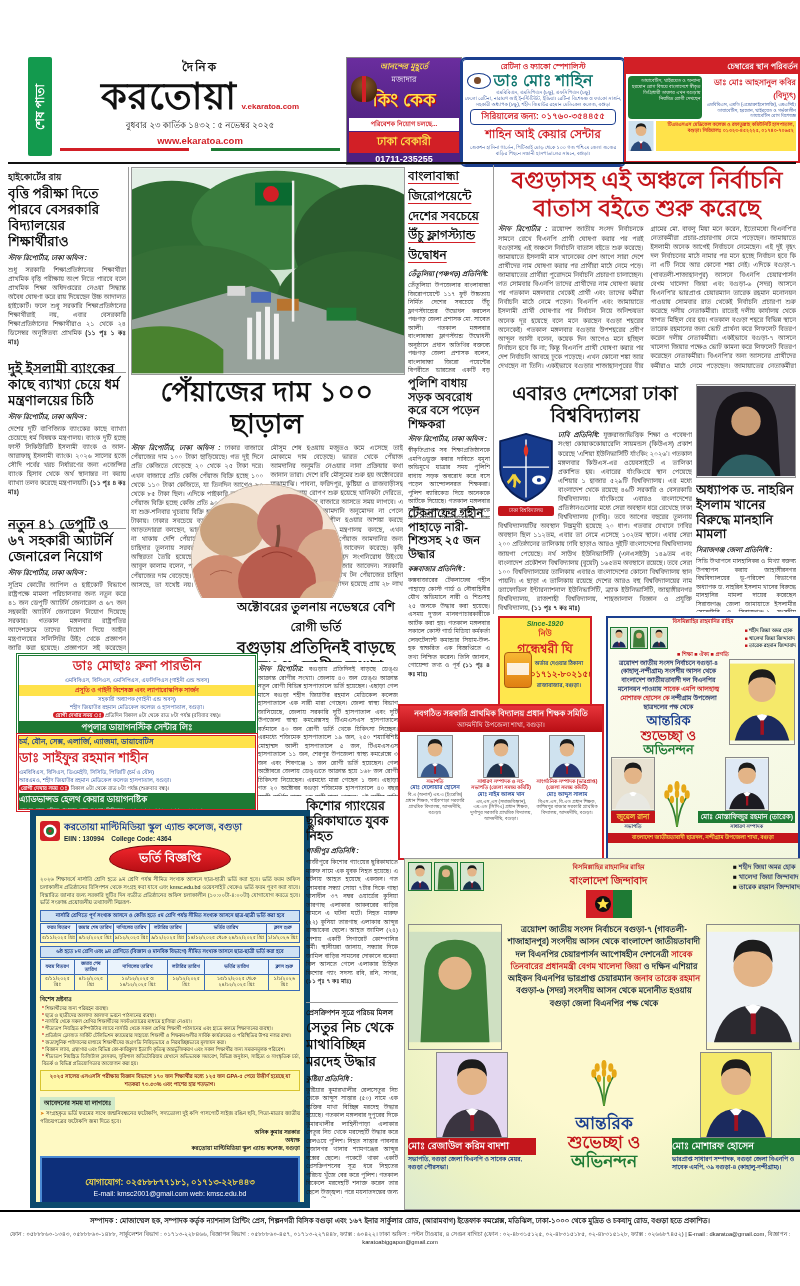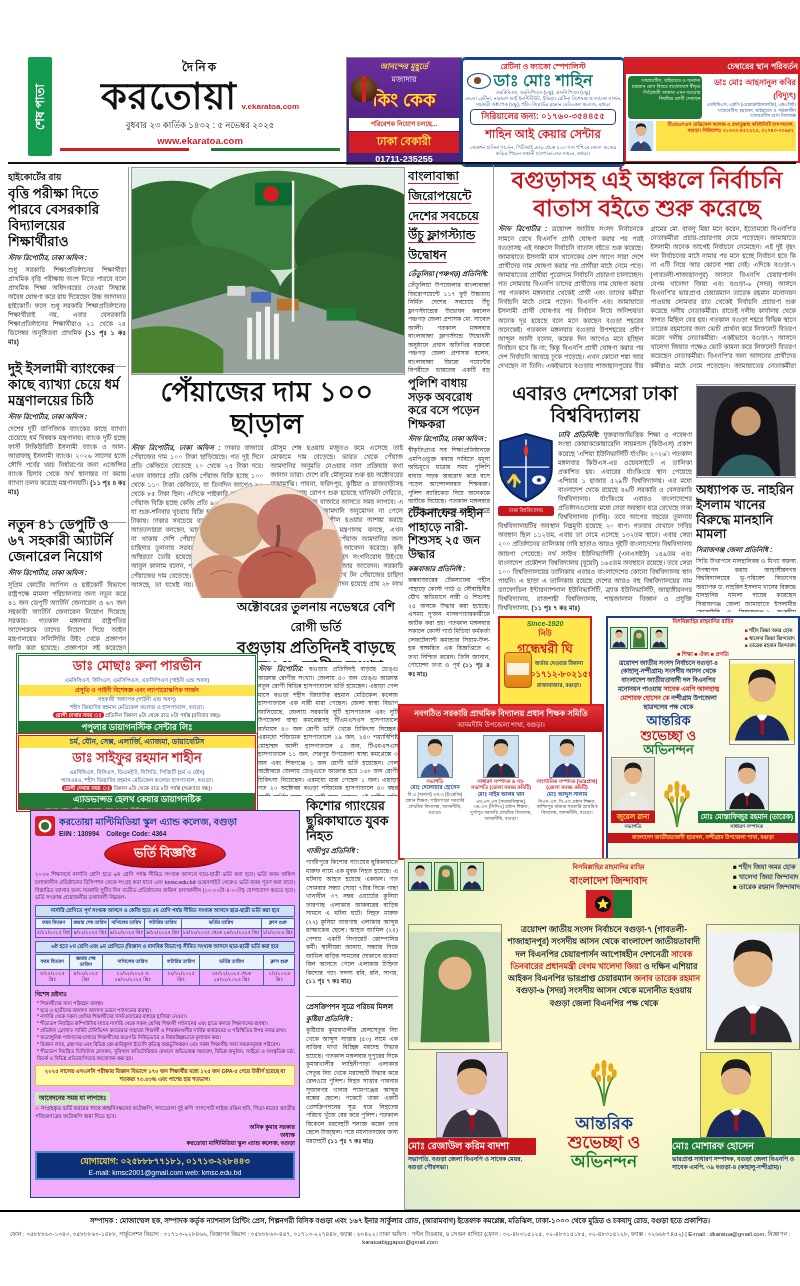--- a/index.html
+++ b/index.html
@@ -57,41 +57,41 @@
   .h-flag{font-size:12px;font-weight:800;text-decoration:underline;text-decoration-color:#d21f26;text-underline-offset:3px;line-height:1.65;}
   .h-red{color:#c4161c;font-size:23px;font-weight:900;text-align:center;line-height:1.22;}
   .h-onion{font-size:27px;font-weight:900;text-align:center;letter-spacing:.5px;}
   .h-dengue{font-size:16px;font-weight:900;text-align:center;}
   .h-du{font-size:19px;font-weight:900;text-align:center;}
   .byline{font-size:6.8px;font-weight:bold;font-style:italic;margin-bottom:1px;}
   .body{font-size:6.4px;line-height:1.42;text-align:justify;color:#1a1a1a;}
   .jump{font-weight:bold;}
   .cols2{column-count:2;column-gap:7px;}
   .art{border-bottom:0;}
-  .sep-b{border-bottom:1px solid #999;padding-bottom:10px;}
+  .sep-b{border-bottom:1px solid #999;padding-bottom:16px;}
 
   
   .flagphoto svg{display:block;}
   .onionwrap{position:relative;}
   .onioncircle{position:absolute;left:61px;top:42px;width:150px;height:150px;border-radius:50%;box-shadow:0 0 0 1px #c9b9a9;}
   .av{display:block;}
   .du-logo{float:left;width:56px;height:72px;margin:2px 4px 2px 0;}
   .du-ribbon{clear:left;float:left;width:56px;background:#c4161c;color:#fff;font-size:5px;text-align:center;border-radius:2px;margin-right:4px;padding:1px 0;}
 
   
   .ad-runa{border:3px double #1e7a34;background:#fff;text-align:center;}
   .ad-runa .nm{color:#d21f26;font-weight:900;font-size:13px;}
   .ad-runa .dg{color:#1b3f8f;font-size:5.5px;}
   .ad-runa .sp{background:#ffe24a;color:#d21f26;font-weight:bold;font-size:6px;}
   .ad-runa .ln{color:#1b3f8f;font-size:5.5px;}
   .ad-runa .hrs{font-size:5.3px;color:#111;}
   .ad-runa .hrs b{background:#d21f26;color:#fff;border-radius:3px;padding:0 2px;}
   .ad-runa .bar{background:#1e7a34;color:#fff;font-weight:bold;font-size:8.5px;margin-top:1px;}
   .ad-runa .bar small{display:block;font-weight:normal;font-size:5px;}
-  .ad-saifur{border:3px double #d21f26;background:#fff;text-align:center;}
+  .ad-saifur{border:3px double #d21f26;background:#fff;}
   .ad-saifur .top{background:#ffe24a;color:#1b3f8f;font-weight:bold;font-size:7.5px;}
   .ad-saifur .nm{color:#d21f26;font-weight:900;font-size:13px;}
   .ad-saifur .dg{color:#1b3f8f;font-size:5.5px;}
   .ad-saifur .hrs{font-size:5.3px;}
   .ad-saifur .hrs b{background:#d21f26;color:#fff;border-radius:3px;padding:0 2px;}
   .ad-saifur .bar{background:#1e7a34;color:#fff;font-weight:bold;font-size:8.5px;}
   .ad-saifur .bar small{display:block;font-weight:normal;font-size:5px;}
 
   .ad-ghee{background:#ffe74d;border:2px solid #d21f26;text-align:center;padding:2px;}
   .ad-ghee .since{color:#1e7a34;font-weight:bold;font-style:italic;font-size:7px;}
@@ -132,21 +132,21 @@
   .ad-chh .g3{color:#1e7a34;font-size:13px;}
   .ad-chh .bots{display:flex;align-items:flex-end;justify-content:space-between;padding:0 3px;}
   .ad-chh .bm{text-align:center;}
   .ad-chh .bm .av{width:42px;height:52px;border:1px solid #888;margin:0 auto;}
   .ad-chh .bn1{background:#c4161c;color:#ffe24a;font-weight:900;font-size:7px;padding:0 2px;}
   .ad-chh .bn2{background:#1e7a34;color:#fff;font-weight:900;font-size:7px;padding:0 2px;}
   .ad-chh .br{font-size:5px;font-weight:bold;color:#1b2a5e;}
   .ad-chh .strip{background:#c4161c;color:#ffe24a;font-size:5.5px;font-weight:bold;text-align:center;margin-top:2px;padding:1px 0;}
 
   
-  .ad-adm{background:#f0abfc;border:1px solid #0c4a6e;padding:4px;}
+  .ad-adm{background:#fef9c3;border:6px solid #0c4a6e;padding:4px;}
   .adm-head{display:flex;align-items:center;gap:4px;}
   .adm-logo{width:20px;height:20px;}
   .adm-org{color:#1b3f8f;font-weight:900;font-size:9.5px;}
   .adm-codes{font-size:6.5px;font-weight:bold;color:#123;}
   .adm-oval{width:120px;margin:3px auto;background:linear-gradient(#f0262c,#b80e14);color:#fff;font-weight:900;font-size:12.5px;
             text-align:center;border-radius:50%/65%;padding:3px 0;border:1px solid #7a0a0e;}
   .adm-intro{font-size:5.4px;line-height:1.45;text-align:justify;color:#122;}
   .adm-ttl{background:#cfe2f4;border:1px solid #3b6bb5;color:#0d2f7a;font-weight:bold;font-size:5.2px;text-align:center;margin-top:3px;padding:1px;}
   table.adm{width:100%;border-collapse:collapse;margin-top:1px;}
   table.adm th,table.adm td{border:1px solid #3b6bb5;font-size:4.8px;text-align:center;padding:1px;line-height:1.3;}
@@ -154,21 +154,21 @@
   .adm-nb{font-weight:bold;font-size:6px;margin-top:3px;color:#111;}
   .adm-notes{margin:1px 0 0 2px;padding:0;list-style:none;}
   .adm-notes li{font-size:4.9px;line-height:1.4;text-align:justify;}
   .adm-notes li:before{content:"* ";color:#c4161c;font-weight:bold;}
   .adm-yellow{background:#fff9a8;border:1px solid #d8c530;font-size:5.3px;font-weight:bold;color:#7a1a10;text-align:center;
               padding:2px;margin-top:3px;line-height:1.4;}
   .adm-req-t{background:#cfe9c8;display:inline-block;font-weight:bold;font-size:6.2px;padding:1px 4px;margin-top:3px;}
   .adm-req{font-size:5.3px;line-height:1.45;text-align:justify;}
   .adm-req:before{content:"➤ ";color:#e07f12;}
   .adm-sign{text-align:right;font-size:5.8px;font-weight:bold;line-height:1.45;margin-top:2px;}
-  .adm-contact{background:#0d2f7a;border:2px solid #4a8ad4;text-align:center;margin-top:3px;padding:2px;}
+  .adm-contact{background:#0d2f7a;border:2px solid #4a8ad4;text-align:center;margin-top:3px;padding:18px;}
   .adm-contact .c1{color:#ffe24a;font-weight:900;font-size:8.5px;}
   .adm-contact .c2{color:#fff;font-size:7px;}
 
   
   .ad-bnp{background:radial-gradient(ellipse at 50% 45%,#fdf9cf 40%,#ecf2c3 75%,#dcead0);border:1px solid #999;padding:3px;}
   .bnp-top{display:flex;align-items:flex-start;gap:3px;}
   .bnp-minis{display:flex;gap:2px;}
   .bnp-minis .av{width:22px;height:27px;border:1px solid #1e7a34;}
   .bnp-ctr{flex:1;text-align:center;}
   .bnp-bis{color:#c4161c;font-size:6.5px;font-weight:bold;}
@@ -662,20 +662,21 @@
   </div>
 
   <div class="abs" style="left:306px;top:798px;width:92px;height:400px">
     <div class="sep-b">
       <h3 class="h-news">কিশোর গ্যাংয়ের ছুরিকাঘাতে যুবক নিহত</h3>
       <div class="byline">গাজীপুর প্রতিনিধি :</div>
       <div class="body" style="font-size:6px"><span>গাজীপুরে কিশোর গ্যাংয়ের ছুরিকাঘাতে মারুফ নামে এক যুবক নিহত হয়েছে। এ ঘটনায় আহত হয়েছে একজন। গত সোমবার সন্ধ্যা সোয়া ৭টার দিকে গাছা থানাধীন ৩৭ নম্বর ওয়ার্ডের কুনিয়া তারগাছ এলাকার আকবরের বাড়ির সামনে এ ঘটনা ঘটে। নিহত মারুফ (২২) কুনিয়া তারগাছ এলাকার আব্দুর রাজ্জাকের ছেলে। আহত জামিল (২৪) পেশায় একটি সিগারেট কোম্পানির কর্মী। স্থানীয়রা জানায়, সন্ধ্যার দিকে জামিল বাড়ির সামনের দোকানে বকেয়া বিল আনতে গেলে এলাকার চিহ্নিত কিশোর গ্যাং সদস্য রবি, রনি, সাগর,</span> <span class="jump">(১১ পৃঃ ৭ কঃ মাঃ)</span></div>
     </div>
     <div style="margin-top:4px">
       <div class="kick-sm">প্রেসক্রিপশন সূত্রে পরিচয় মিলল</div>
+      <h3 class="h-setu">সেতুর নিচ থেকে মাথাবিচ্ছিন্ন মরদেহ উদ্ধার</h3>
       <div class="byline">কুষ্টিয়া প্রতিনিধি :</div>
       <div class="body" style="font-size:6px"><span>কুষ্টিয়ার কুমারখালীর রেলসেতুর নিচ থেকে আব্দুস সাত্তার (৫০) নামে এক ব্যক্তির মাথা বিচ্ছিন্ন মরদেহ উদ্ধার হয়েছে। গতকাল মঙ্গলবার দুপুরের দিকে কুমারখালীর লাহিনীপাড়া এলাকার সেতুর নিচ থেকে মরদেহটি উদ্ধার করে রেলওয়ে পুলিশ। নিহত সাত্তার পাবনার সুজানগর থানার শ্যামগঞ্জের আব্দুর বক্সের ছেলে। পকেটে থাকা একটি প্রেসক্রিপশনের সূত্র ধরে নিহতের পরিচয় খুঁজে বের করে পুলিশ। গতকাল বিকেলে মরদেহটি শনাক্ত করেন তার ছেলে উজ্জ্বল। পরে ময়নাতদন্তের জন্য মরদেহটি</span> <span class="jump">(১১ পৃঃ ৭ কঃ মাঃ)</span></div>
     </div>
   </div>
 
   <div class="abs ad-bnp" style="left:404px;top:858px;width:392px;height:344px">
     <div class="bnp-top">
       <div class="bnp-minis">
         <svg class="av" style="--bg:#d6e6d0;--shirt:#1b2a5e">
             <use href="#p"></use>

